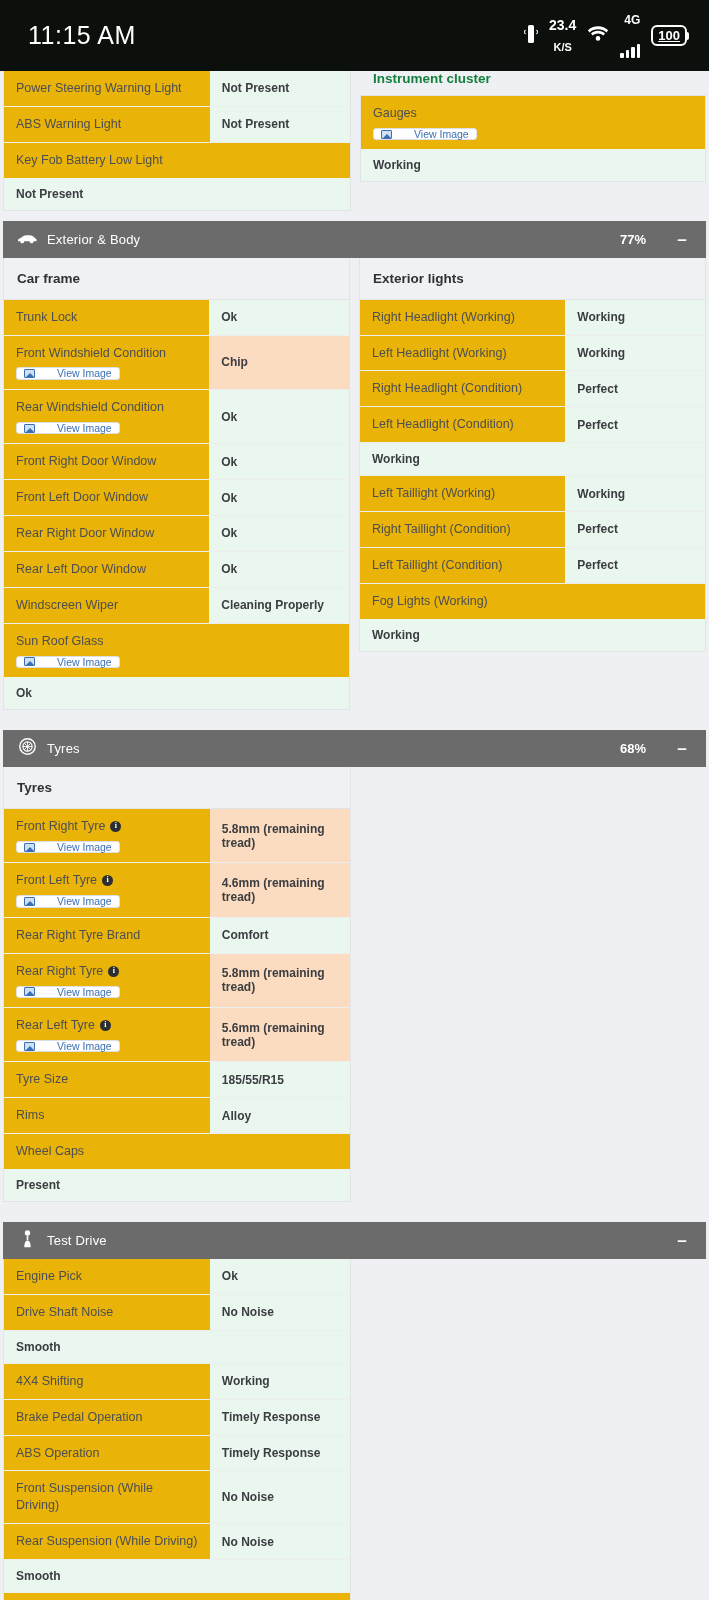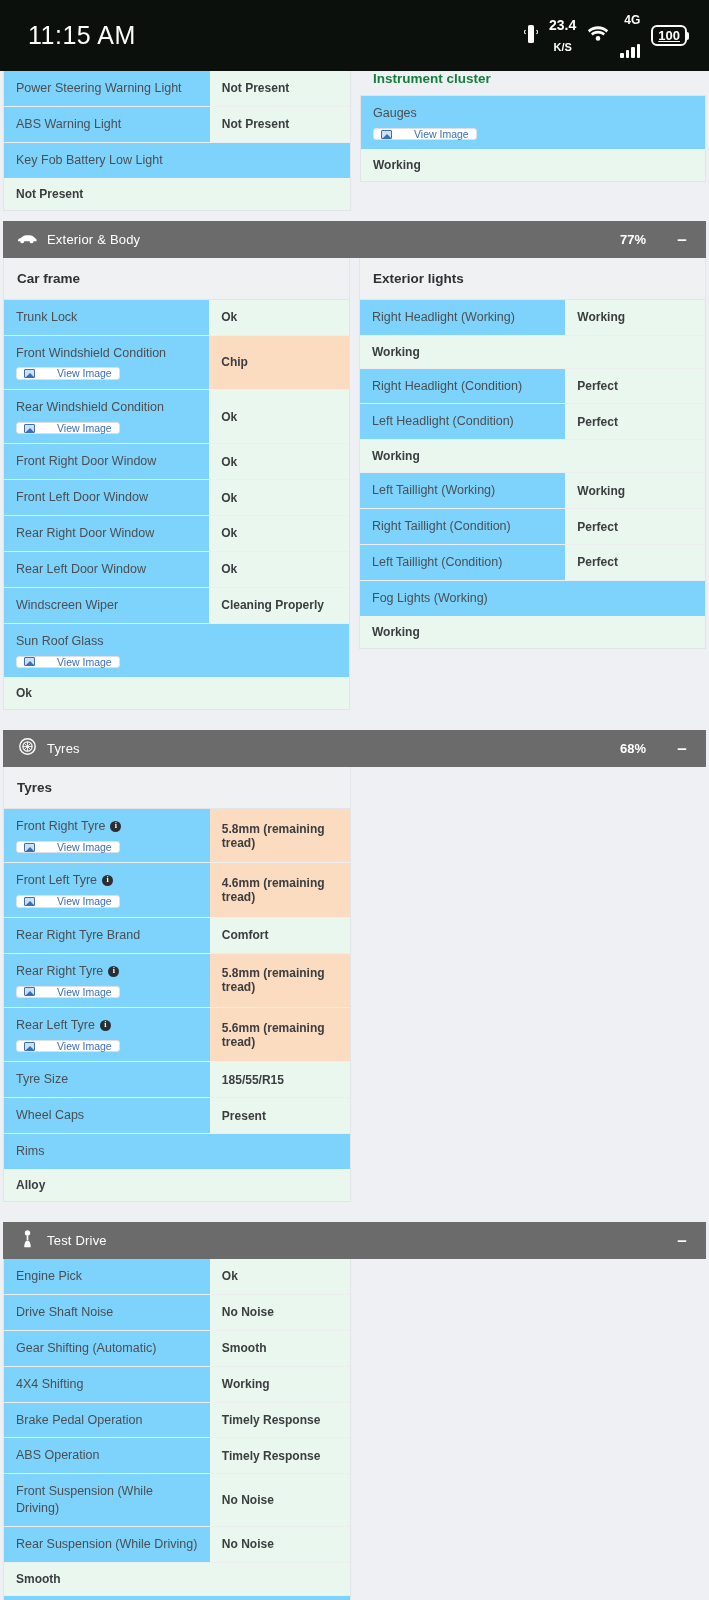--- a/index.html
+++ b/index.html
@@ -90,21 +90,21 @@
   .cell-label {
     flex: 0 0 59.5%;
     padding: 9px 12px;
     font-size: 12.5px;
     color: #4c4f52;
     line-height: 1.35;
     display: flex;
     flex-direction: column;
     justify-content: center;
     gap: 6px;
-    background: #7dd3fc;
+    background: #eab308;
   }
   .cell-label .lbl-line { display: flex; align-items: center; gap: 5px; }
   .cell-value {
     flex: 1 1 auto;
     padding: 9px 12px;
     font-size: 12px;
     font-weight: 700;
     color: #3b3d40;
     display: flex;
     align-items: center;
@@ -396,20 +396,25 @@
             <div class="rows">
               <div class="row">
                 <div class="cell-label">
                   <div class="lbl-line">
                     <span>Right Headlight (Working)</span>
                   </div>
                 </div>
                 <div class="cell-value">Working</div>
               </div>
               <div class="row">
+                <div class="cell-label">
+                  <div class="lbl-line">
+                    <span>Left Headlight (Working)</span>
+                  </div>
+                </div>
                 <div class="cell-value">Working</div>
               </div>
               <div class="row">
                 <div class="cell-label">
                   <div class="lbl-line">
                     <span>Right Headlight (Condition)</span>
                   </div>
                 </div>
                 <div class="cell-value">Perfect</div>
               </div>
@@ -542,32 +547,32 @@
                 <div class="cell-label">
                   <div class="lbl-line">
                     <span>Tyre Size</span>
                   </div>
                 </div>
                 <div class="cell-value">185/55/R15</div>
               </div>
               <div class="row">
                 <div class="cell-label">
                   <div class="lbl-line">
+                    <span>Rims</span>
+                  </div>
+                </div>
+                <div class="cell-value">Alloy</div>
+              </div>
+              <div class="row">
+                <div class="cell-label">
+                  <div class="lbl-line">
                     <span>Wheel Caps</span>
                   </div>
                 </div>
                 <div class="cell-value">Present</div>
-              </div>
-              <div class="row">
-                <div class="cell-label">
-                  <div class="lbl-line">
-                    <span>Rims</span>
-                  </div>
-                </div>
-                <div class="cell-value">Alloy</div>
               </div>
             </div>
           </div>
           <div class="col empty"></div>
         </div>
       </div>
       <div class="section-head">
         <span class="sh-icon">
           <span><svg width="13" height="18" viewBox="0 0 13 18">
               <circle cx="6.5" cy="3" r="2.7" fill="#ffffff"></circle>
@@ -592,25 +597,20 @@
               </div>
               <div class="row">
                 <div class="cell-label">
                   <div class="lbl-line">
                     <span>Drive Shaft Noise</span>
                   </div>
                 </div>
                 <div class="cell-value">No Noise</div>
               </div>
               <div class="row">
-                <div class="cell-label">
-                  <div class="lbl-line">
-                    <span>Gear Shifting (Automatic)</span>
-                  </div>
-                </div>
                 <div class="cell-value">Smooth</div>
               </div>
               <div class="row">
                 <div class="cell-label">
                   <div class="lbl-line">
                     <span>4X4 Shifting</span>
                   </div>
                 </div>
                 <div class="cell-value">Working</div>
               </div>

